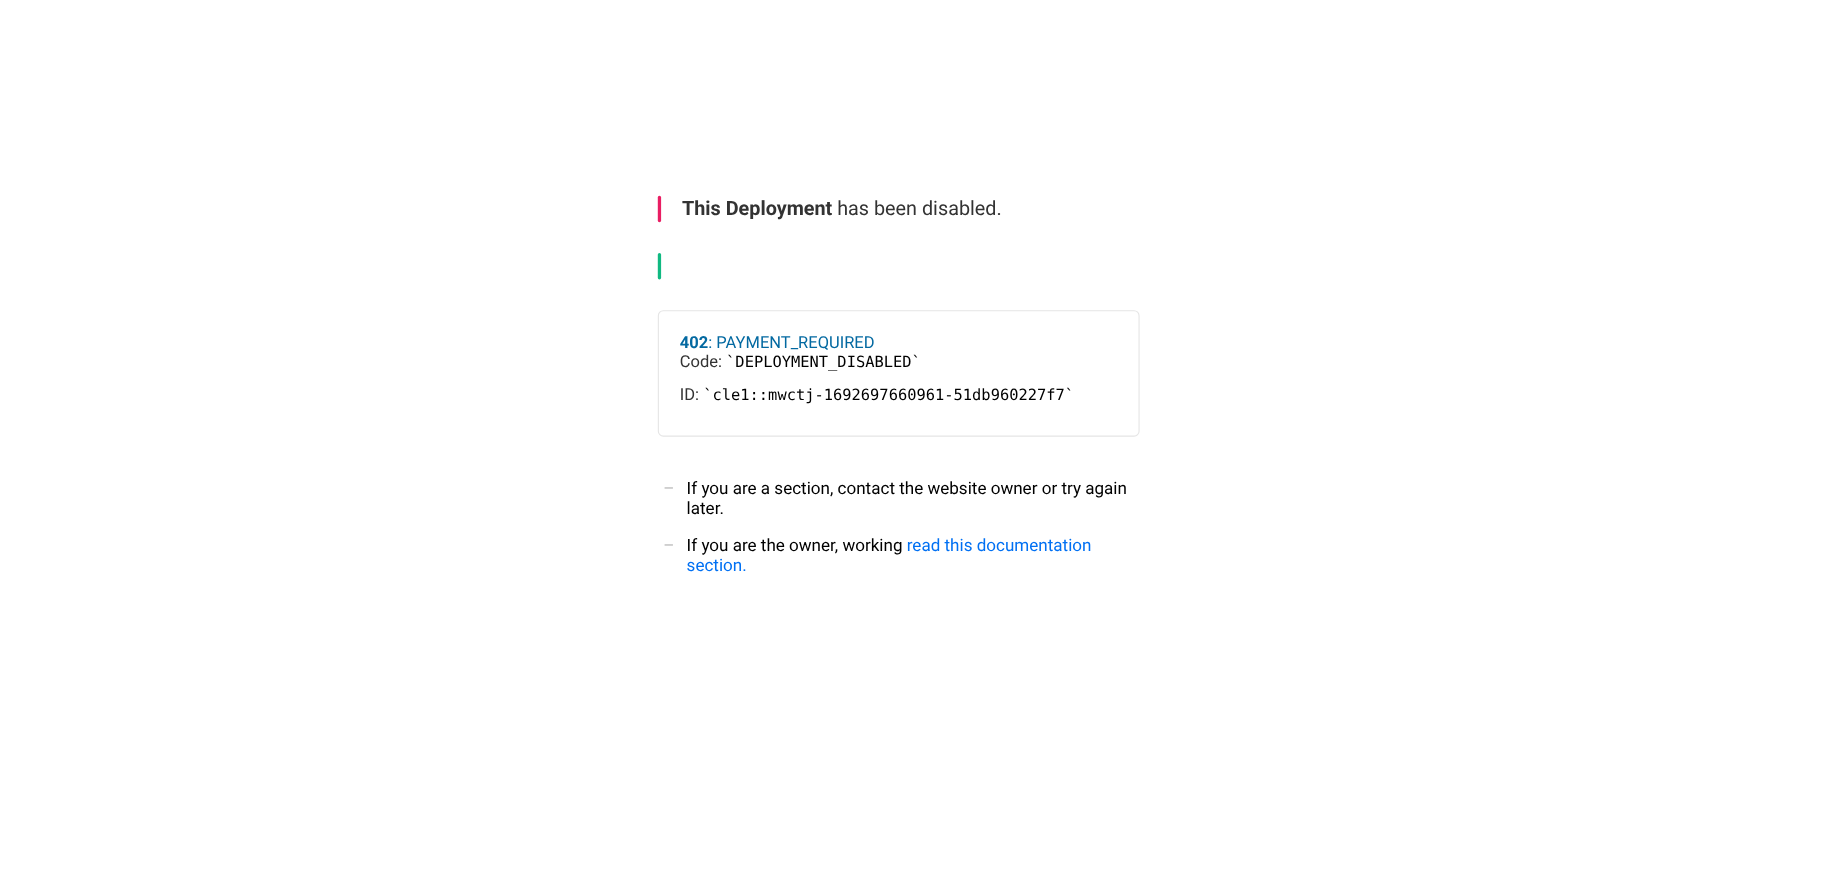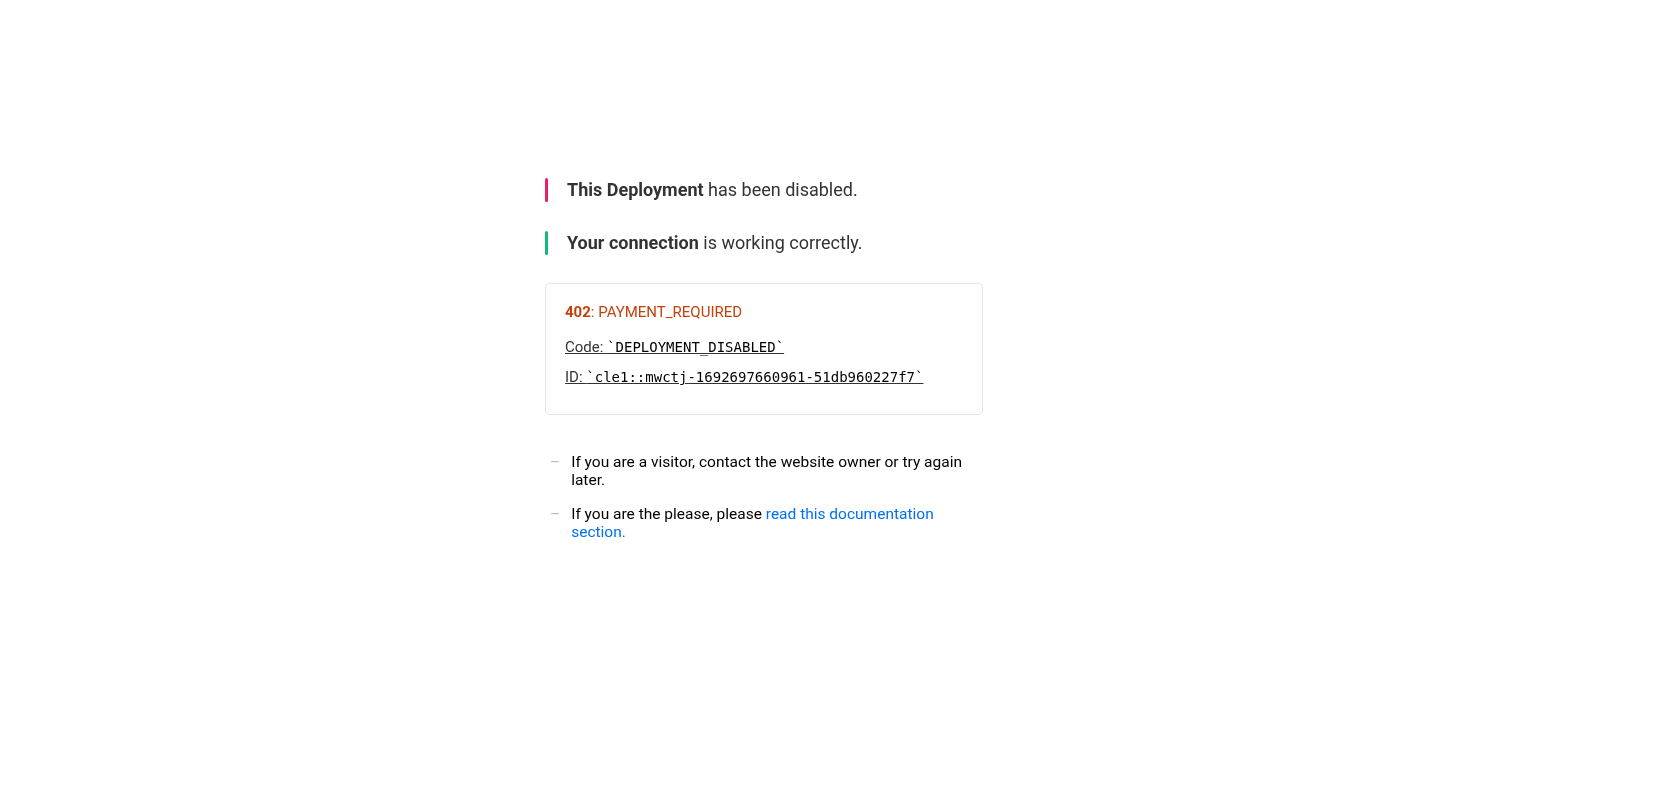--- a/index.html
+++ b/index.html
@@ -9,21 +9,21 @@
     }
     body {
       font-family: -apple-system, BlinkMacSystemFont, "Segoe UI", Roboto, Helvetica, Arial, sans-serif;
       background: #ffffff;
       width: 1680px;
       height: 791px;
       position: relative;
     }
     .container {
       position: absolute;
-      left: 545px;
+      left: 598px;
       top: 177px;
       width: 438px;
     }
     .status-line {
       display: flex;
       align-items: center;
       margin-bottom: 28px;
     }
     .status-bar {
       width: 3px;
@@ -48,31 +48,30 @@
     }
     .details-box {
       border: 1px solid #e5e5e5;
       border-radius: 5px;
       padding: 19px 19px 16px 19px;
       margin-top: 8px;
       margin-bottom: 38px;
     }
     .details-status {
       font-size: 15px;
-      color: #c2410c;
-      margin-bottom: 17px;
+      color: #0369a1;
+      margin-bottom: 0;
     }
     .details-status b {
       font-weight: 700;
     }
     .details-row {
       font-size: 15px;
       color: #333333;
       margin-bottom: 12px;
-      text-decoration: underline;
     }
     .details-row:last-child {
       margin-bottom: 12px;
     }
     .code-value {
       font-family: ui-monospace, SFMono-Regular, Menlo, Monaco, Consolas, monospace;
       font-size: 14px;
       color: #000000;
     }
     .help-list {
@@ -103,44 +102,41 @@
 
   <div class="status-line">
     <div class="status-bar pink"></div>
     <div class="status-text">
       <b>This Deployment</b><span> has been disabled.</span>
     </div>
   </div>
 
   <div class="status-line">
     <div class="status-bar green"></div>
-    <div class="status-text">
-      <b>Your connection</b><span> is working correctly.</span>
-    </div>
   </div>
 
 
   <div class="details-box">
     <div class="details-status">
       <b>402</b><span>: PAYMENT_REQUIRED</span>
     </div>
     <div class="details-row">
       <span>Code: </span><span class="code-value">`DEPLOYMENT_DISABLED`</span>
     </div>
     <div class="details-row">
       <span>ID: </span><span class="code-value">`cle1::mwctj-1692697660961-51db960227f7`</span>
     </div>
   </div>
 
   <ul class="help-list">
     <li class="help-item">
       <span class="help-dash">–</span>
-      <span>If you are a visitor, contact the website owner or try again later.</span>
+      <span>If you are a section, contact the website owner or try again later.</span>
     </li>
     <li class="help-item">
       <span class="help-dash">–</span>
       <span>
-        <span>If you are the please, please </span><a href="#" class="help-link">read this documentation section.</a>
+        <span>If you are the owner, working </span><a href="#" class="help-link">read this documentation section.</a>
       </span>
     </li>
   </ul>
 
 </div>
 
 </body></html>

